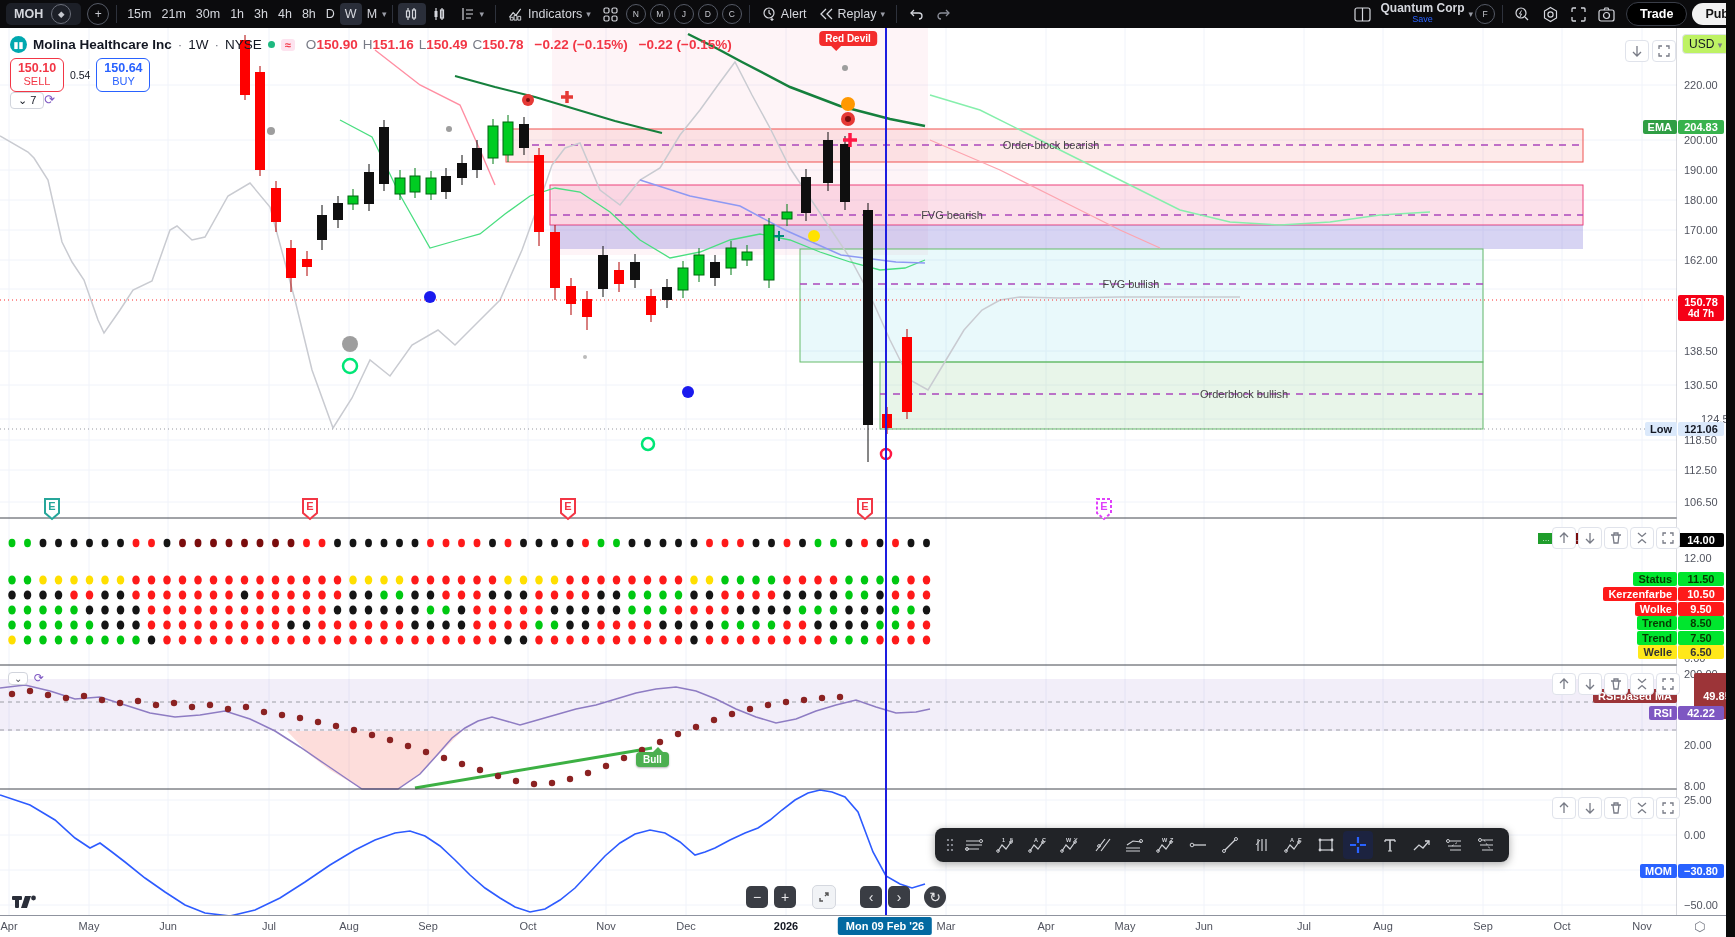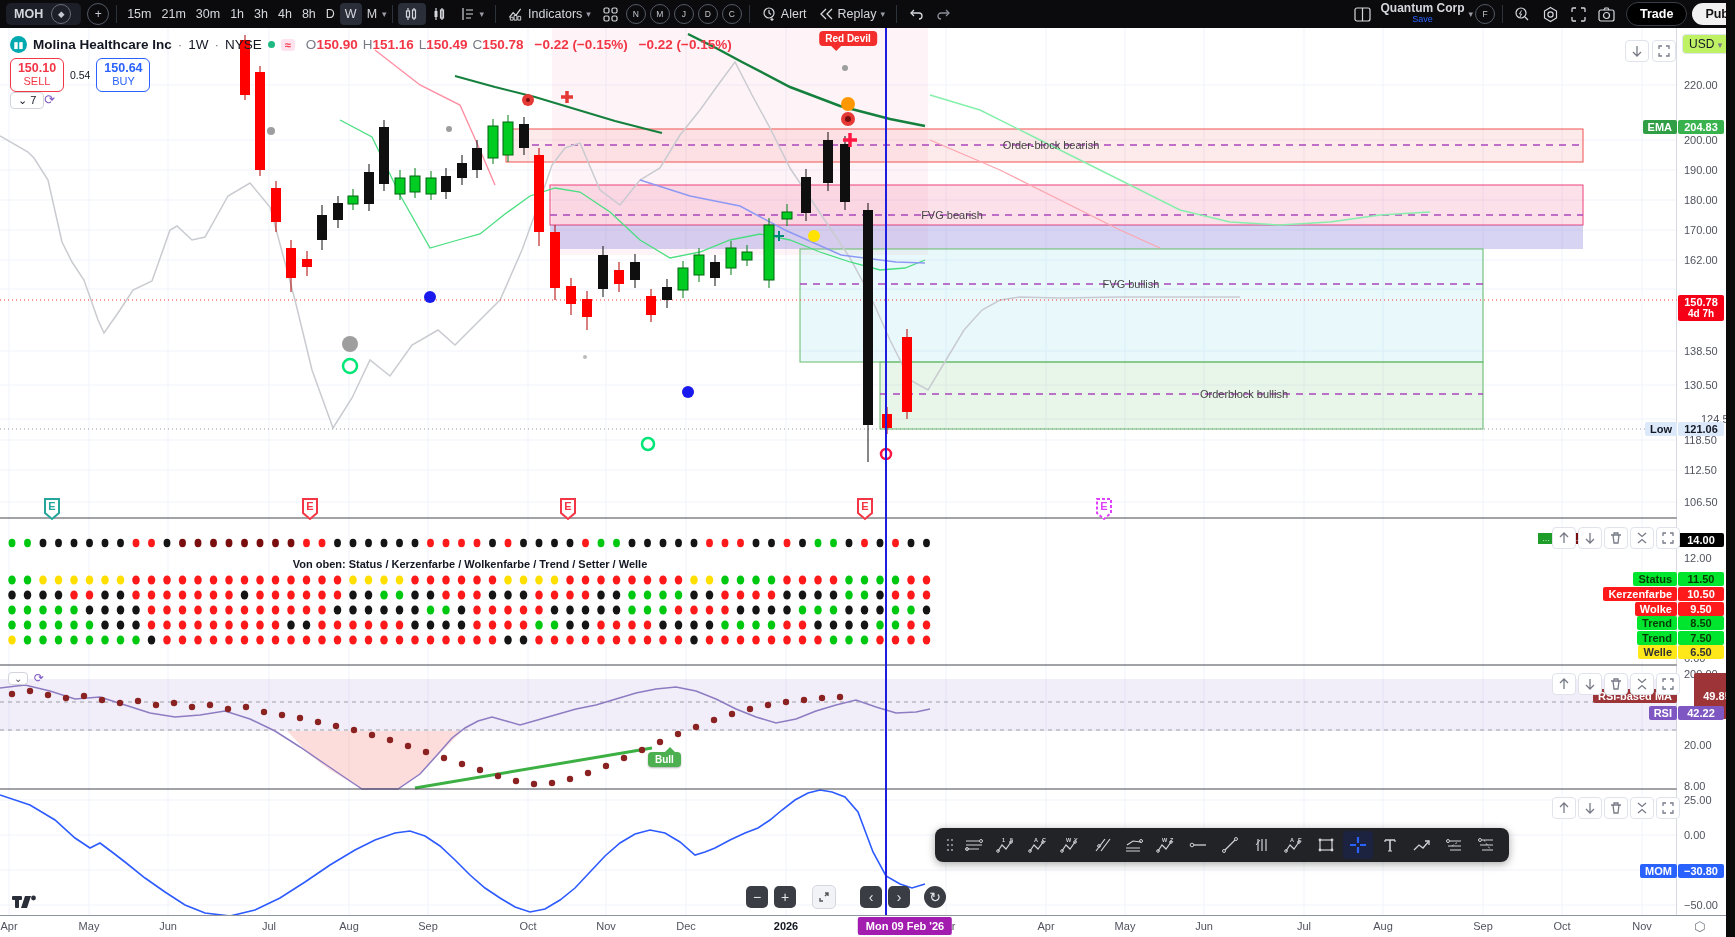--- a/index.html
+++ b/index.html
@@ -46,21 +46,21 @@
   #usdchip{position:absolute;top:34px;left:1682px;border:1px solid #e0e3eb;border-radius:4px;font-size:12px;color:#131722;padding:2px 6px;z-index:22;background:#bef264;cursor:pointer;}
   .pbtn{width:22px;height:20px;background:#fff;border:1px solid #e0e3eb;border-radius:4px;display:flex;align-items:center;justify-content:center;cursor:pointer;}
   #icelegend{position:absolute;top:533px;left:1538px;display:flex;z-index:23;font-size:8px;color:#fff;}
   #icelegend div{padding:1px 4px;}
   #tvlogo{position:absolute;left:12px;top:894px;z-index:30;}
   
   #navbtns{position:absolute;top:885px;left:746px;display:flex;gap:6px;z-index:31;align-items:center;}
   .nbtn{width:22px;height:22px;background:#3a3d44;color:#e8e8ea;border-radius:5px;display:flex;align-items:center;justify-content:center;font-size:14px;cursor:pointer;}
   .nbtn.light{background:#f1f3f6;color:#444;border:1px solid #d5d8df;}
   #timebar{position:absolute;top:915px;left:0;width:1735px;height:22px;background:#fff;border-top:1px solid #8f939e;z-index:25;}
-  #curdate{position:absolute;top:1px;height:18px;background:#a21caf;color:#fff;font-size:11px;font-weight:bold;border-radius:2px;display:flex;align-items:center;padding:0 8px;transform:translateX(-50%);z-index:26;margin-left:20px;}
+  #curdate{position:absolute;top:1px;height:18px;background:#0369a1;color:#fff;font-size:11px;font-weight:bold;border-radius:2px;display:flex;align-items:center;padding:0 8px;transform:translateX(-50%);z-index:26;}
   #axgear{position:absolute;top:3px;left:1694px;color:#787b86;font-size:13px;}
   #redge{position:absolute;top:0;left:1726px;width:9px;height:937px;background:#0a0a0a;z-index:60;}
   
   #drawbar{position:absolute;top:828px;left:935px;height:34px;background:rgba(24,26,30,0.96);border-radius:8px;display:flex;align-items:center;padding:0 8px;gap:2px;z-index:32;box-shadow:0 2px 8px rgba(0,0,0,.35);}
   .dtool{width:30px;height:28px;display:flex;align-items:center;justify-content:center;border-radius:4px;cursor:pointer;flex:none;}
 </style>
 </head>
 <body>
 
 <div id="app">
@@ -813,23 +813,22 @@
     <div id="spread">0.54</div>
     <div class="bsbox" id="buybox">
       <div class="p">150.64</div>
       <div>BUY</div>
     </div>
   </div>
   <div id="treechip">⌄ 7</div>
   <div id="sync1">⟳</div>
 
   <div id="reddevil" style="left: 848px; top: 31px;">Red Devil</div>
-  <div id="bull" style="left: 636px; top: 752px; margin-left: 12px;">Bull</div>
-
-  <div class="abs" id="ice-sub" style="top:558px;left:0;width:940px;text-align:center;font-size:11px;font-weight:bold;color:#131722;z-index:9;">Von oben: Status / Kerzenfarbe / Wolkenfarbe / Trend / Setter / Welle</div>
+  <div id="bull" style="left: 636px; top: 752px;">Bull</div>
+
   <div class="abs" style="top:672px;left:8px;border:1px solid #d1d4dc;border-radius:4px;font-size:10px;color:#50535e;padding:0 5px;z-index:9;background:#fff;">⌄</div>
   <div class="abs" style="top:671px;left:34px;color:#7e57c2;font-size:12px;z-index:9;">⟳</div>
 
   <div id="paxis">
       <div style="position: absolute; left: 7px; top: 57px; font-size: 11px; color: rgb(80, 83, 94); transform: translateY(-50%); white-space: nowrap;">220.00</div>
       <div style="position: absolute; left: 7px; top: 112px; font-size: 11px; color: rgb(80, 83, 94); transform: translateY(-50%); white-space: nowrap;">200.00</div>
       <div style="position: absolute; left: 7px; top: 142px; font-size: 11px; color: rgb(80, 83, 94); transform: translateY(-50%); white-space: nowrap;">190.00</div>
       <div style="position: absolute; left: 7px; top: 172px; font-size: 11px; color: rgb(80, 83, 94); transform: translateY(-50%); white-space: nowrap;">180.00</div>
       <div style="position: absolute; left: 7px; top: 202px; font-size: 11px; color: rgb(80, 83, 94); transform: translateY(-50%); white-space: nowrap;">170.00</div>
       <div style="position: absolute; left: 7px; top: 232px; font-size: 11px; color: rgb(80, 83, 94); transform: translateY(-50%); white-space: nowrap;">162.00</div>

